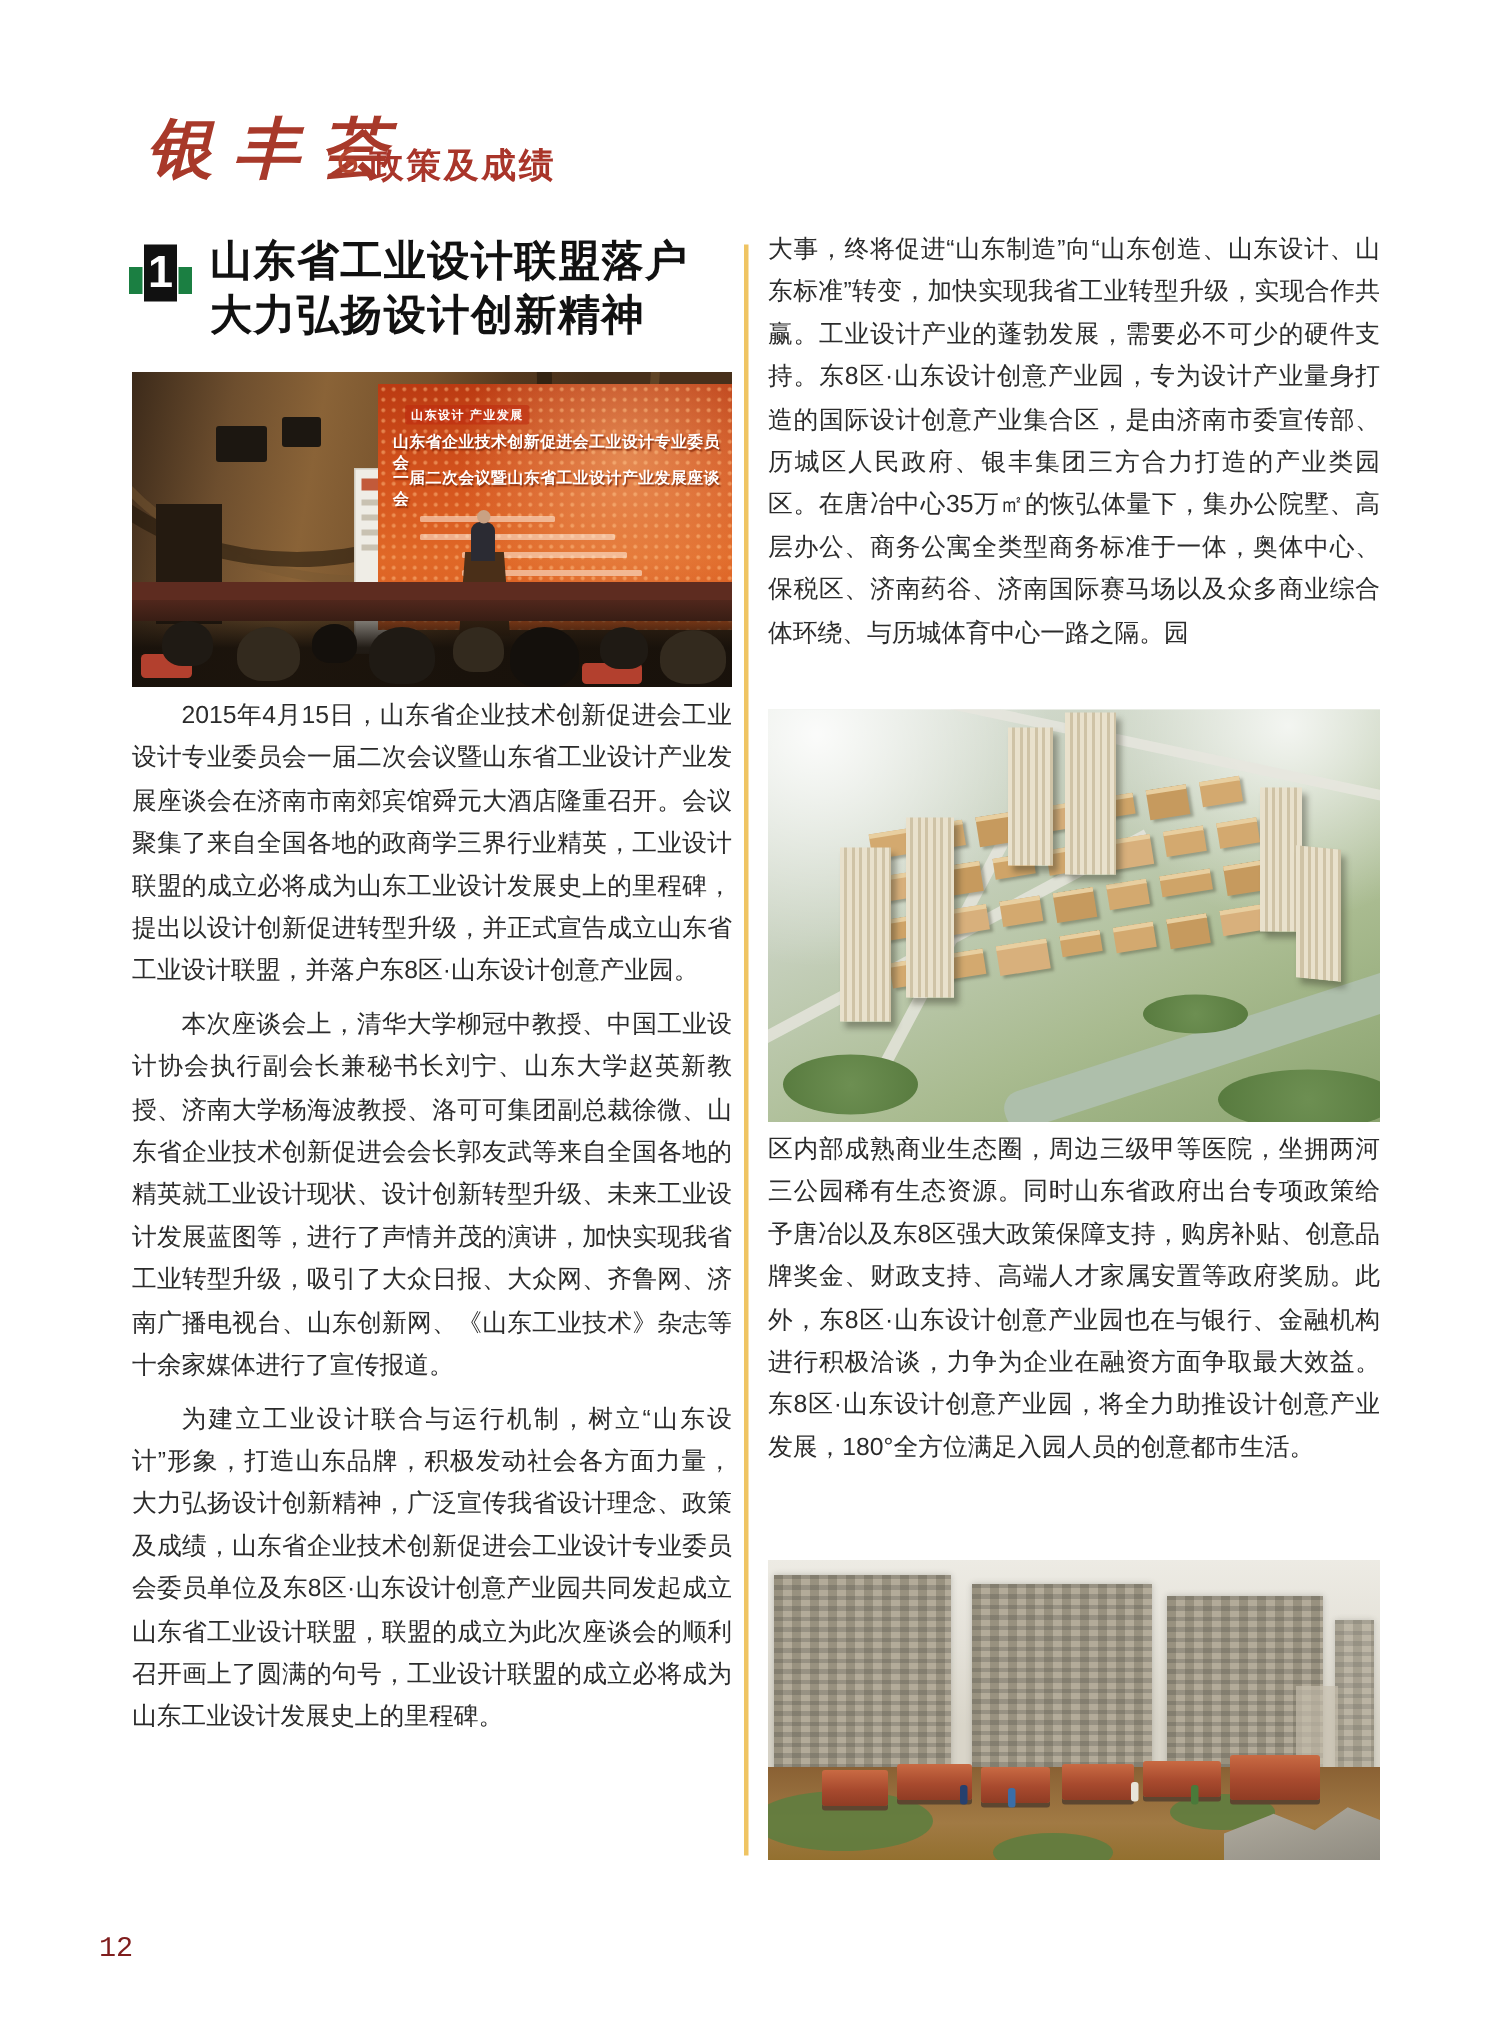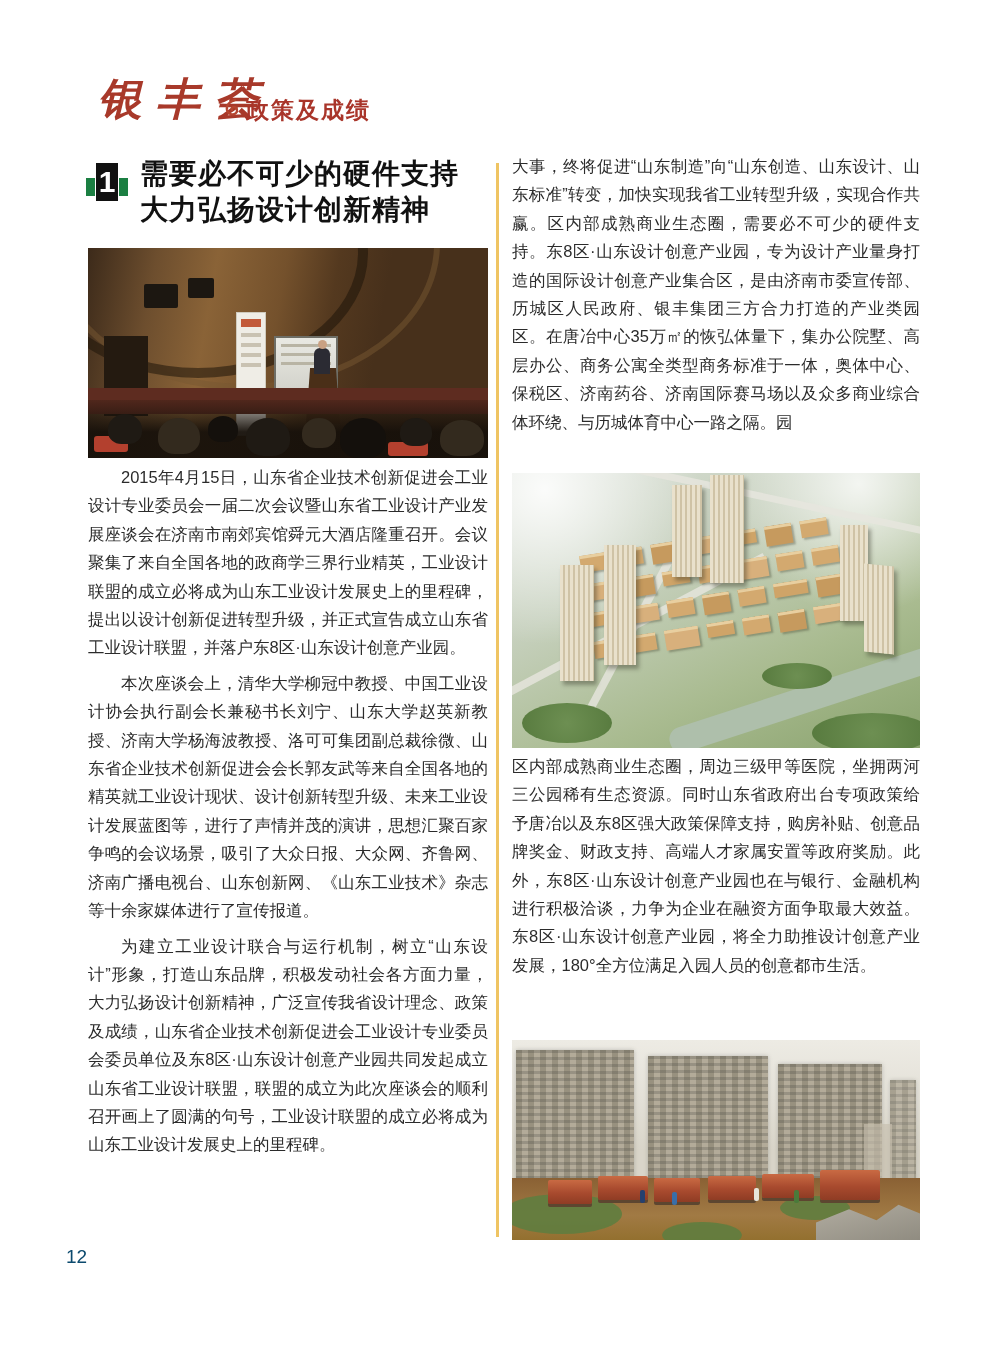--- a/index.html
+++ b/index.html
@@ -24,22 +24,22 @@
 
   
   .divider{position:absolute;left:496px;top:163px;width:3px;height:1074px;background:#efc463;}
   .body-text{font-size:16.5px;line-height:28.4px;text-align:justify;color:#2b2b2b;}
   .left-text{position:absolute;left:88px;top:463px;width:400px;}
   .left-text p{margin:0 0 7px;text-indent:2em;}
   .right-text-top{position:absolute;left:512px;top:152px;width:408px;}
   .right-text-mid{position:absolute;left:512px;top:752px;width:408px;}
   .right-text-top p,.right-text-mid p{margin:0;text-indent:0;}
 
-  .page-number{position:absolute;left:66px;top:1246px;font-family:Liberation Sans, sans-serif;
-        font-size:19px;color:#0c4a6e;}
+  .page-number{position:absolute;left:66px;top:1288px;font-family:Liberation Mono, monospace;
+        font-size:19px;color:#7f1d1d;}
 
   
   .conf{position:absolute;left:88px;top:248px;width:400px;height:210px;overflow:hidden;
         background:linear-gradient(100deg,#3c2a1a 0%,#6d4e2e 16%,#8a6337 30%,#74512c 46%,#54391f 58%,#47301b 70%);}
   .conf .arc1{position:absolute;left:-60px;top:-120px;width:320px;height:230px;border-radius:50%;
         border:10px solid rgba(30,20,10,.55);}
   .conf .arc2{position:absolute;left:-40px;top:-150px;width:380px;height:280px;border-radius:50%;
         border:6px solid rgba(120,88,50,.5);}
   .conf .vent{position:absolute;background:#1c1711;border-radius:2px;}
   .conf .door{position:absolute;left:16px;top:88px;width:44px;height:80px;background:#241a10;}
@@ -141,21 +141,21 @@
       </svg>
   </div>
   <div class="section-label">政策及成绩</div>
 
   <div class="badge">
     <span class="g left"></span>
     <span class="num">1</span>
     <span class="g right"></span>
   </div>
   <div class="title">
-    <div>需要必不可少的硬件支持</div>
+    <div>山东省工业设计联盟落户</div>
     <div>大力弘扬设计创新精神</div>
   </div>
 
   <div class="conf">
     <div class="arc2"></div>
     <div class="arc1"></div>
     <div class="vent" style="left:56px;top:36px;width:34px;height:24px;"></div>
     <div class="vent" style="left:100px;top:30px;width:26px;height:20px;"></div>
     <div class="door"></div>
     <div class="standee">
@@ -164,20 +164,33 @@
         <i></i>
         <i></i>
         <i></i>
       </div>
     <div class="screen">
         <i></i>
         <i></i>
         <i></i>
       </div>
 
+    <div class="banner">
+      <div class="tag">山东设计  产业发展</div>
+      <div class="t1">山东省企业技术创新促进会工业设计专业委员会</div>
+      <div class="t2">一届二次会议暨山东省工业设计产业发展座谈会</div>
+      <div class="orgs">
+        <i style="left:28px;top:88px;width:90px;"></i>
+        <i style="left:28px;top:100px;width:130px;"></i>
+        <i style="left:56px;top:112px;width:110px;"></i>
+        <i style="left:56px;top:124px;width:120px;"></i>
+        <i style="left:28px;top:136px;width:80px;"></i>
+      </div>
+      <div class="date">2015.04  济南</div>
+    </div>
 
     <div class="podium"></div>
     <div class="speaker-body"></div>
     <div class="speaker-head"></div>
     <div class="floor"></div>
 
     <div class="audience">
       <div class="seat" style="left:6px;bottom:6px;width:34px;height:16px;"></div>
       <div class="seat" style="left:300px;bottom:2px;width:40px;height:14px;"></div>
       <div class="head" style="left:20px;bottom:14px;width:34px;height:30px;"></div>
@@ -186,28 +199,28 @@
       <div class="head" style="left:158px;bottom:2px;width:44px;height:38px;"></div>
       <div class="head h2" style="left:214px;bottom:10px;width:34px;height:30px;"></div>
       <div class="head h3" style="left:252px;bottom:0px;width:46px;height:40px;"></div>
       <div class="head" style="left:312px;bottom:12px;width:32px;height:28px;"></div>
       <div class="head h2" style="left:352px;bottom:2px;width:44px;height:36px;"></div>
     </div>
   </div>
 
   <div class="left-text body-text">
     <p>2015年4月15日，山东省企业技术创新促进会工业设计专业委员会一届二次会议暨山东省工业设计产业发展座谈会在济南市南郊宾馆舜元大酒店隆重召开。会议聚集了来自全国各地的政商学三界行业精英，工业设计联盟的成立必将成为山东工业设计发展史上的里程碑，提出以设计创新促进转型升级，并正式宣告成立山东省工业设计联盟，并落户东8区·山东设计创意产业园。</p>
-    <p>本次座谈会上，清华大学柳冠中教授、中国工业设计协会执行副会长兼秘书长刘宁、山东大学赵英新教授、济南大学杨海波教授、洛可可集团副总裁徐微、山东省企业技术创新促进会会长郭友武等来自全国各地的精英就工业设计现状、设计创新转型升级、未来工业设计发展蓝图等，进行了声情并茂的演讲，思想汇聚百家争鸣的会议场景，吸引了大众日报、大众网、齐鲁网、济南广播电视台、山东创新网、《山东工业技术》杂志等十余家媒体进行了宣传报道。</p>
+    <p>本次座谈会上，清华大学柳冠中教授、中国工业设计协会执行副会长兼秘书长刘宁、山东大学赵英新教授、济南大学杨海波教授、洛可可集团副总裁徐微、山东省企业技术创新促进会会长郭友武等来自全国各地的精英就工业设计现状、设计创新转型升级、未来工业设计发展蓝图等，进行了声情并茂的演讲，加快实现我省工业转型升级，吸引了大众日报、大众网、齐鲁网、济南广播电视台、山东创新网、《山东工业技术》杂志等十余家媒体进行了宣传报道。</p>
     <p>为建立工业设计联合与运行机制，树立“山东设计”形象，打造山东品牌，积极发动社会各方面力量，大力弘扬设计创新精神，广泛宣传我省设计理念、政策及成绩，山东省企业技术创新促进会工业设计专业委员会委员单位及东8区·山东设计创意产业园共同发起成立山东省工业设计联盟，联盟的成立为此次座谈会的顺利召开画上了圆满的句号，工业设计联盟的成立必将成为山东工业设计发展史上的里程碑。</p>
   </div>
 
   <div class="divider"></div>
 
   <div class="right-text-top body-text">
-    <p>大事，终将促进“山东制造”向“山东创造、山东设计、山东标准”转变，加快实现我省工业转型升级，实现合作共赢。区内部成熟商业生态圈，需要必不可少的硬件支持。东8区·山东设计创意产业园，专为设计产业量身打造的国际设计创意产业集合区，是由济南市委宣传部、历城区人民政府、银丰集团三方合力打造的产业类园区。在唐冶中心35万㎡的恢弘体量下，集办公院墅、高层办公、商务公寓全类型商务标准于一体，奥体中心、保税区、济南药谷、济南国际赛马场以及众多商业综合体环绕、与历城体育中心一路之隔。园</p>
+    <p>大事，终将促进“山东制造”向“山东创造、山东设计、山东标准”转变，加快实现我省工业转型升级，实现合作共赢。工业设计产业的蓬勃发展，需要必不可少的硬件支持。东8区·山东设计创意产业园，专为设计产业量身打造的国际设计创意产业集合区，是由济南市委宣传部、历城区人民政府、银丰集团三方合力打造的产业类园区。在唐冶中心35万㎡的恢弘体量下，集办公院墅、高层办公、商务公寓全类型商务标准于一体，奥体中心、保税区、济南药谷、济南国际赛马场以及众多商业综合体环绕、与历城体育中心一路之隔。园</p>
   </div>
 
   <div class="aerial">
     <div class="river"></div>
     <div class="road r1"></div>
     <div class="road r2"></div>
     <div class="road r3"></div>
     <div class="trees" style="left:10px;top:230px;width:90px;height:40px;"></div>
     <div class="trees" style="left:300px;top:240px;width:120px;height:40px;"></div>
     <div class="trees" style="left:250px;top:190px;width:70px;height:26px;"></div>

